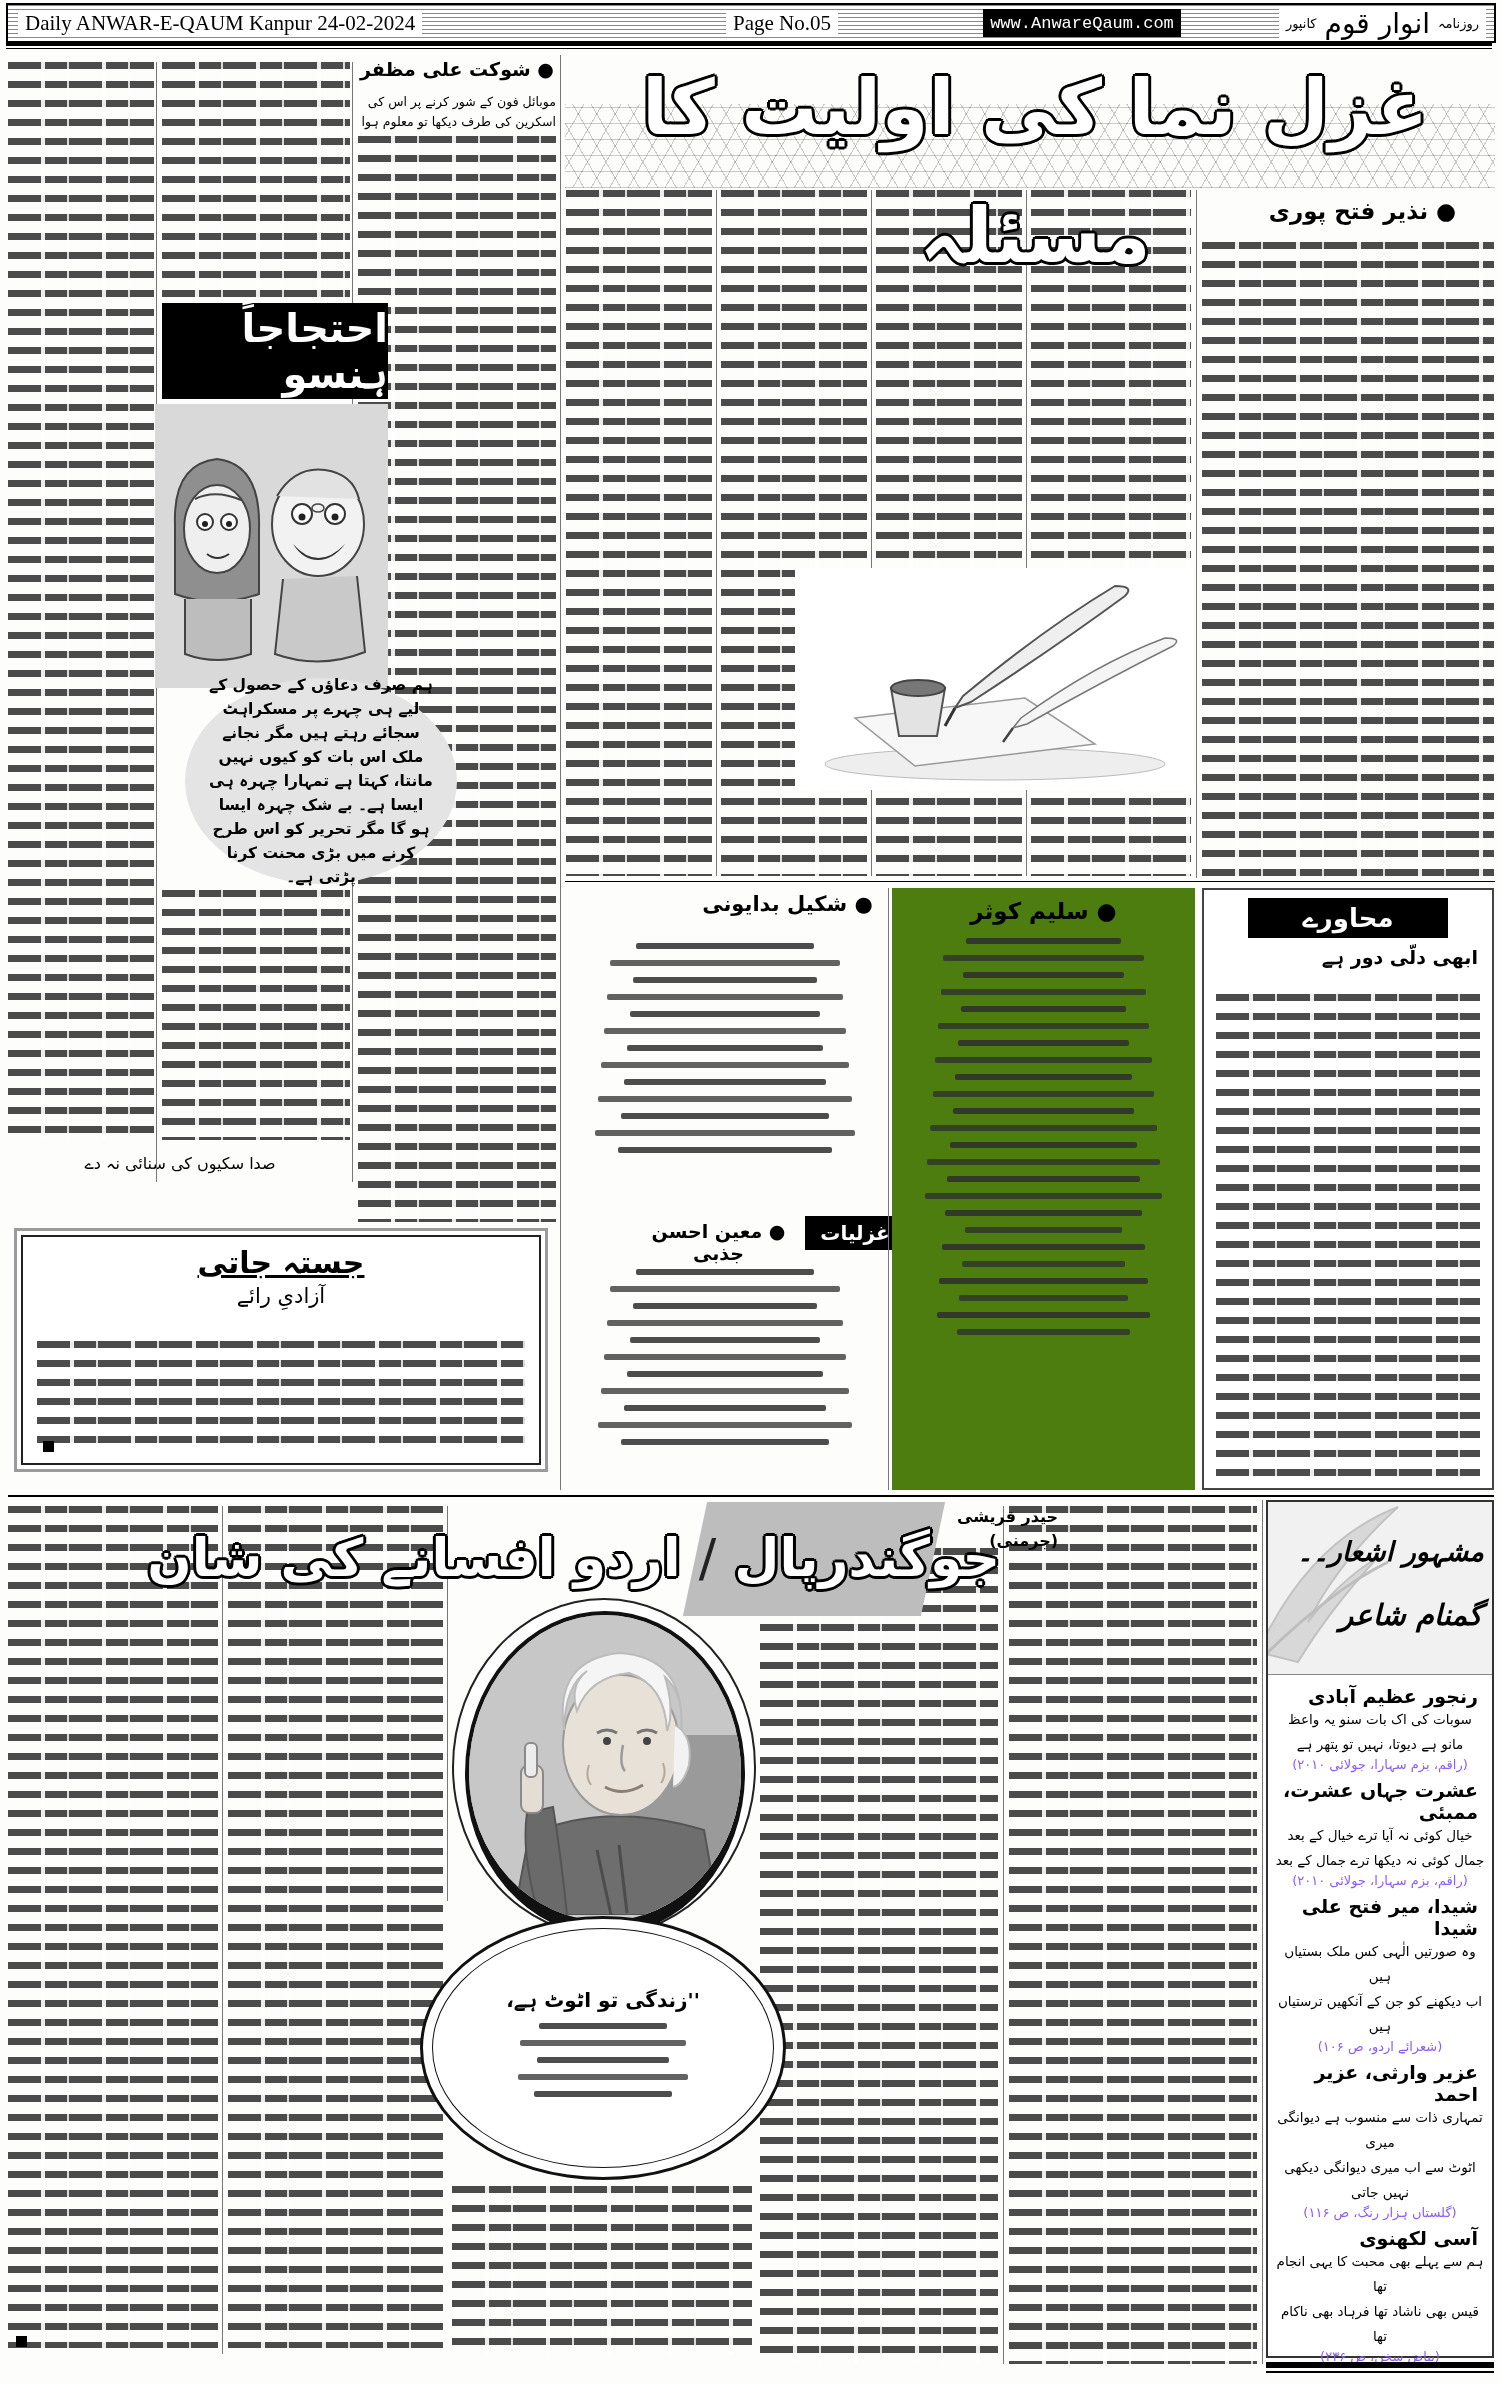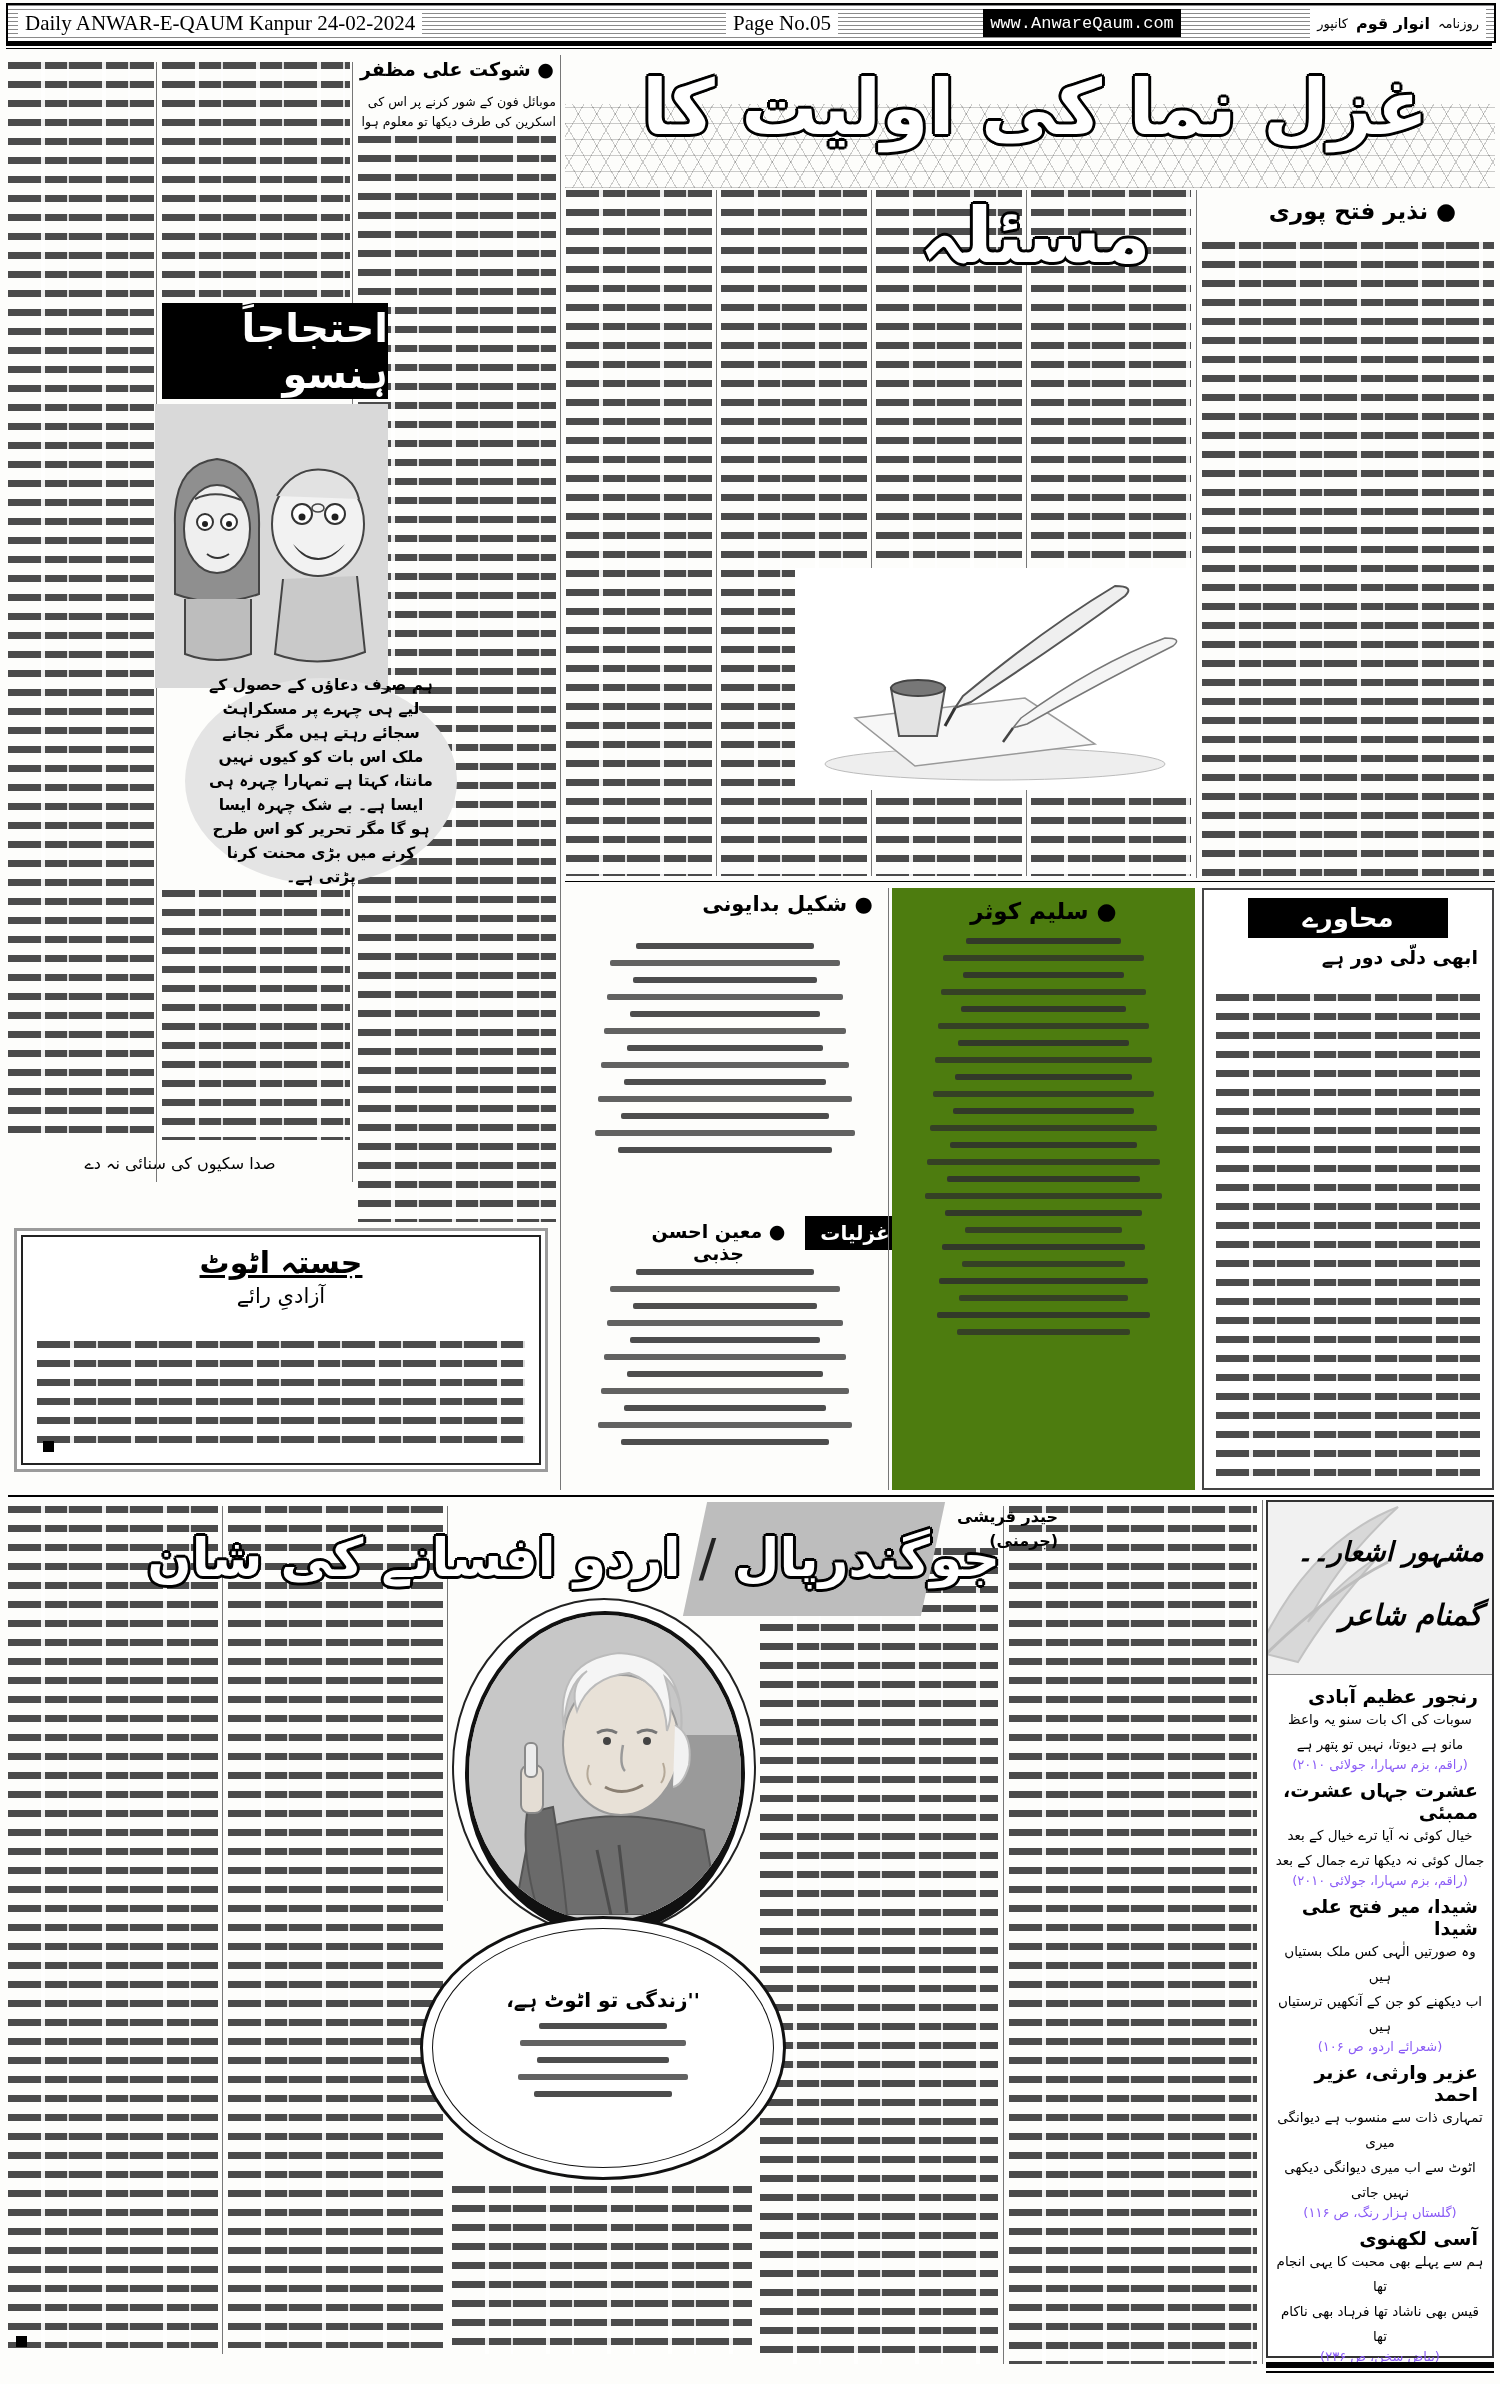--- a/index.html
+++ b/index.html
@@ -35,21 +35,21 @@
 <body>
 
 <div id="page">
 
   <div class="abs ruled" style="left:6px;top:3px;width:1486px;height:36px;border:2px solid #000;">
     <div class="abs en whitechip" style="left:10px;top:6px;font-size:21px;font-weight:normal;">Daily ANWAR-E-QAUM Kanpur 24-02-2024</div>
     <div class="abs en whitechip" style="left:718px;top:6px;font-size:21px;">Page No.05</div>
     <div class="abs en blackbox" style="left:975px;top:4px;width:198px;height:28px;font-size:17px;font-family:Liberation Mono, monospace;">www.AnwareQaum.com</div>
     <div class="abs u whitechip" style="right:8px;top:2px;height:32px;display:flex;align-items:center;gap:8px;">
       <span style="font-size:13px;">روزنامہ</span>
-      <span style="font-size:16px;font-weight:bold;text-align:center;">انوار قوم</span>
+      <span style="font-size:28px;font-weight:normal;text-align:center;">انوار قوم</span>
       <span style="font-size:13px;">کانپور</span>
     </div>
   </div>
   <div class="abs hline" style="left:6px;top:42px;width:1486px;height:4px;"></div>
   <div class="abs hline" style="left:6px;top:48px;width:1486px;height:1px;"></div>
 
   <div class="abs sim" style="left:8px;top:62px;width:146px;height:1078px;"></div>
   <div class="abs u" style="left:20px;top:1150px;width:320px;height:60px;font-size:16px;text-align:center;line-height:1.8;">صدا سکیوں کی سنائی نہ دے</div>
   <div class="abs vline" style="left:156px;top:62px;height:1120px;"></div>
 
@@ -85,21 +85,21 @@
   </div>
 
   <div class="abs u" style="left:185px;top:678px;width:272px;height:206px;background:#e4e4e4;border-radius:50%;z-index:4;display:flex;align-items:center;justify-content:center;text-align:center;padding:14px 22px;box-sizing:border-box;font-size:15.5px;font-weight:bold;line-height:1.55;">ہم صرف دعاؤں کے حصول کے لیے ہی چہرے پر مسکراہٹ سجائے رہتے ہیں مگر نجانے ملک اس بات کو کیوں نہیں مانتا، کہتا ہے تمہارا چہرہ ہی ایسا ہے۔ بے شک چہرہ ایسا ہو گا مگر تحریر کو اس طرح کرنے میں بڑی محنت کرنا پڑتی ہے۔</div>
 
   <div class="abs u" style="left:358px;top:58px;width:198px;height:30px;font-size:19px;font-weight:bold;text-align:center;">● شوکت علی مظفر</div>
   <div class="abs u" style="left:358px;top:92px;width:198px;height:40px;font-size:12.5px;text-align:right;line-height:1.6;overflow:hidden;">موبائل فون کے شور کرنے پر اس کی اسکرین کی طرف دیکھا تو معلوم ہوا …</div>
   <div class="abs sim" style="left:358px;top:136px;width:198px;height:1086px;"></div>
 
   <div class="abs" style="left:14px;top:1228px;width:528px;height:238px;border:3px solid #9b9b9b;background:#fff;z-index:3;">
     <div style="position:absolute;inset:4px;border:2px solid #222;">
-      <div class="u" style="margin-top:8px;text-align:center;font-size:30px;font-weight:bold;text-decoration:underline;">جستہ اٹوٹ</div>
+      <div class="u" style="margin-top:8px;text-align:center;font-size:30px;font-weight:bold;text-decoration:underline;">جستہ جاتی</div>
       <div class="u" style="margin-top:4px;text-align:center;font-size:21px;">آزادیِ رائے</div>
       <div class="sim" style="position:absolute;left:14px;right:14px;top:104px;height:112px;"></div>
       <div class="sq" style="position:absolute;left:20px;top:204px;"></div>
     </div>
   </div>
 
   <div class="abs vline" style="left:560px;top:55px;height:1435px;"></div>
   <div class="abs pattern" style="left:565px;top:104px;width:930px;height:84px;"></div>
   <div class="abs u outline-w" style="left:575px;top:44px;width:920px;height:130px;font-size:76px;font-weight:bold;text-align:center;line-height:128px;z-index:2;">غزل نما کی اولیت کا مسئلہ</div>
   <div class="abs u" style="left:1245px;top:198px;width:235px;height:36px;font-size:23px;font-weight:bold;text-align:center;">● نذیر فتح پوری</div>

